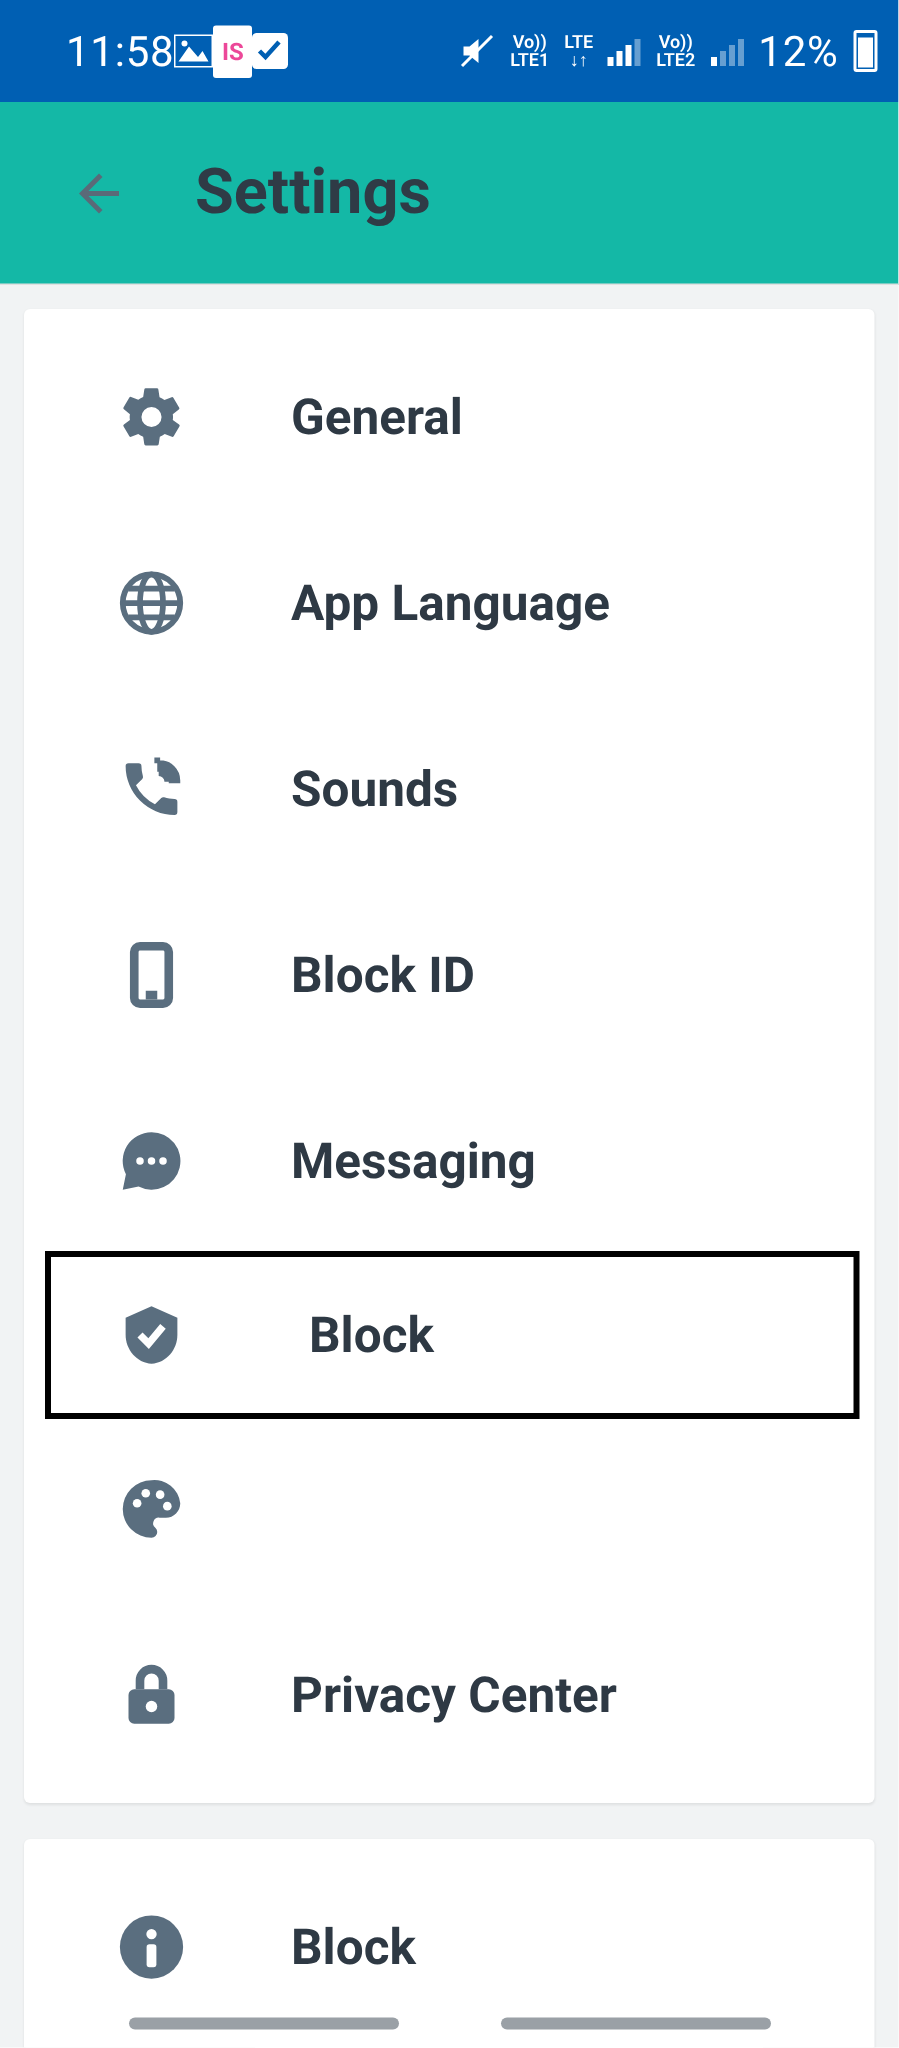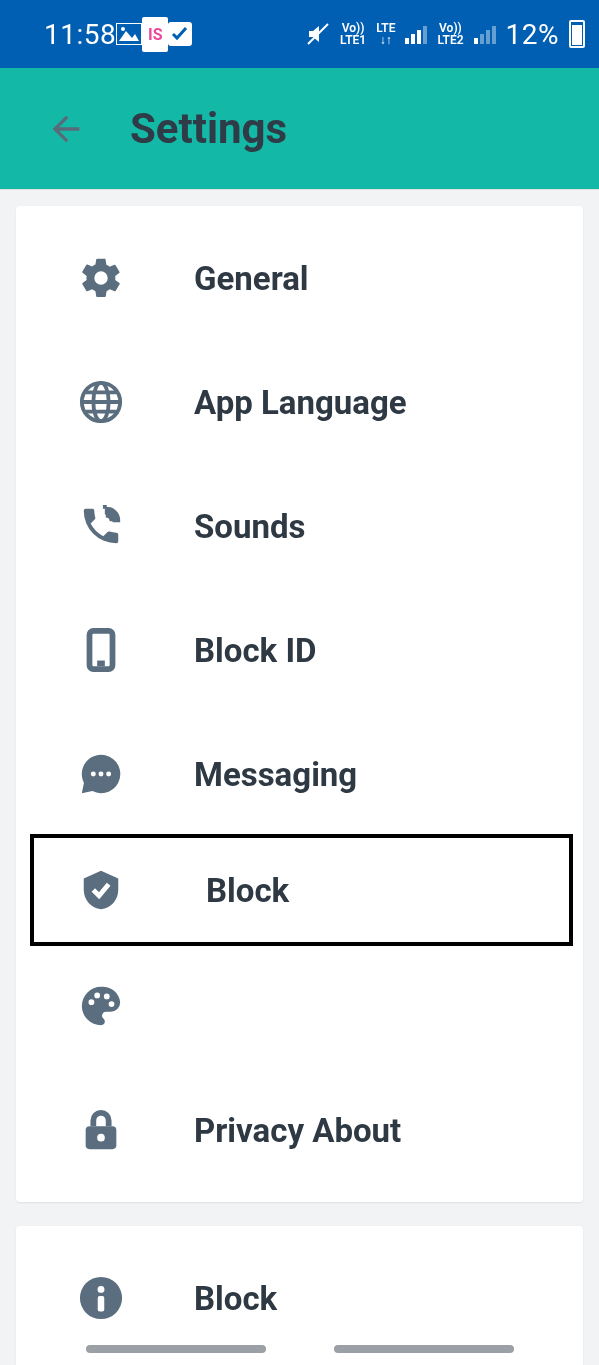--- a/index.html
+++ b/index.html
@@ -286,21 +286,21 @@
     </div>
 
     <div class="row">
       <span class="row-icon">
         <svg width="46" height="46" viewBox="0 0 24 24" fill="#5a6e7f">
             <rect x="4" y="10" width="16" height="12" rx="2"></rect>
             <path d="M8 10V7a4 4 0 1 1 8 0v3" fill="none" stroke="#5a6e7f" stroke-width="3"></path>
             <circle cx="12" cy="16" r="2" fill="#fff"></circle>
           </svg>
       </span>
-      <span class="row-label">Privacy About</span>
+      <span class="row-label">Privacy Center</span>
     </div>
 
   </div>
 
   <div class="card">
     <div class="row">
       <span class="row-icon">
         <svg width="46" height="46" viewBox="0 0 24 24" fill="#5a6e7f">
             <circle cx="12" cy="12" r="11"></circle>
             <circle cx="12" cy="7.5" r="1.8" fill="#fff"></circle>

